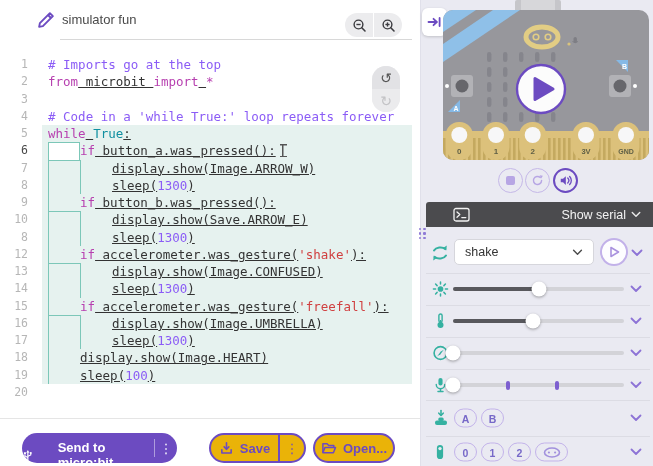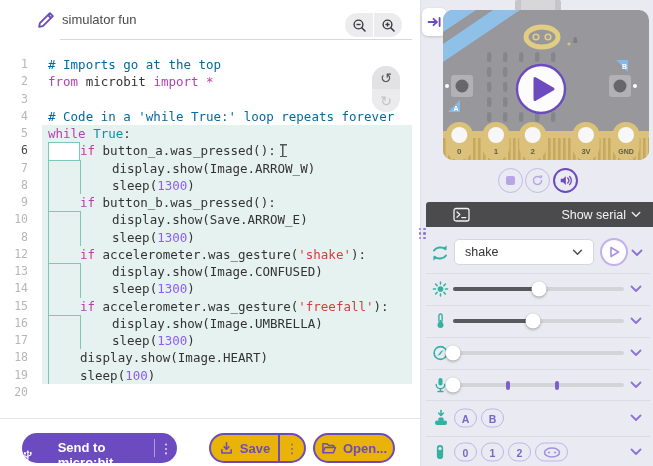--- a/index.html
+++ b/index.html
@@ -18,21 +18,21 @@
   .code-area{position:absolute;left:0;top:56px;width:420px;}
   .code-line{display:flex;height:17.25px;font-family:"DejaVu Sans Mono",monospace;font-size:12.5px;line-height:17.25px;}
   .gutter{width:28px;padding-right:14px;text-align:right;color:#b6b6b6;font-size:11.5px;flex:none;}
   .gutter.on{color:#4a4a4a;}
   .content{flex:none;width:370px;padding-left:6px;box-sizing:border-box;white-space:pre;color:#333;}
   .code-line.hl .content{background:#e6f2ef;}
   .ind{display:inline-block;width:32px;height:17.25px;vertical-align:top;box-sizing:border-box;}
   .ind-l{border-left:1px solid #7cc7b8;}
   .ind-lt{border-left:1px solid #7cc7b8;border-top:1px solid #7cc7b8;}
   .ind-box{background:#fff;border-left:1px solid #7cc7b8;border-right:1px solid #7cc7b8;border-top:1px solid #7cc7b8;}
-  .t-c{color:#0369a1;} .t-k{color:#b740b0;} .t-b{color:#0f8fa0;margin-top:28px;} .t-n{color:#8b5cf6;} .t-s{color:#d04040;} .t-p{color:#333;}
+  .t-c{color:#8b5cf6;} .t-k{color:#b740b0;} .t-b{color:#0f8fa0;margin-top:28px;} .t-n{color:#8b5cf6;} .t-s{color:#d04040;} .t-p{color:#333;text-decoration:underline;}
   .ibeam{display:inline-block;width:9px;height:13px;margin-left:3px;vertical-align:-2px;
     background:linear-gradient(#555,#555) top center/7px 1.5px no-repeat,
                linear-gradient(#555,#555) bottom center/7px 1.5px no-repeat,
                linear-gradient(#555,#555) center/1.5px 100% no-repeat;}
   
   .undo-pill{position:absolute;left:372px;top:66px;width:28px;height:46px;border-radius:14px;background:#ebebed;overflow:hidden;}
   .undo-half{width:28px;height:23px;border:none;padding:0;display:flex;align-items:center;justify-content:center;font-size:14px;cursor:pointer;}
   .undo-half.u{background:#e2e2e5;color:#555;}
   .undo-half.r{background:#ebebed;color:#c3c3c6;}
   

